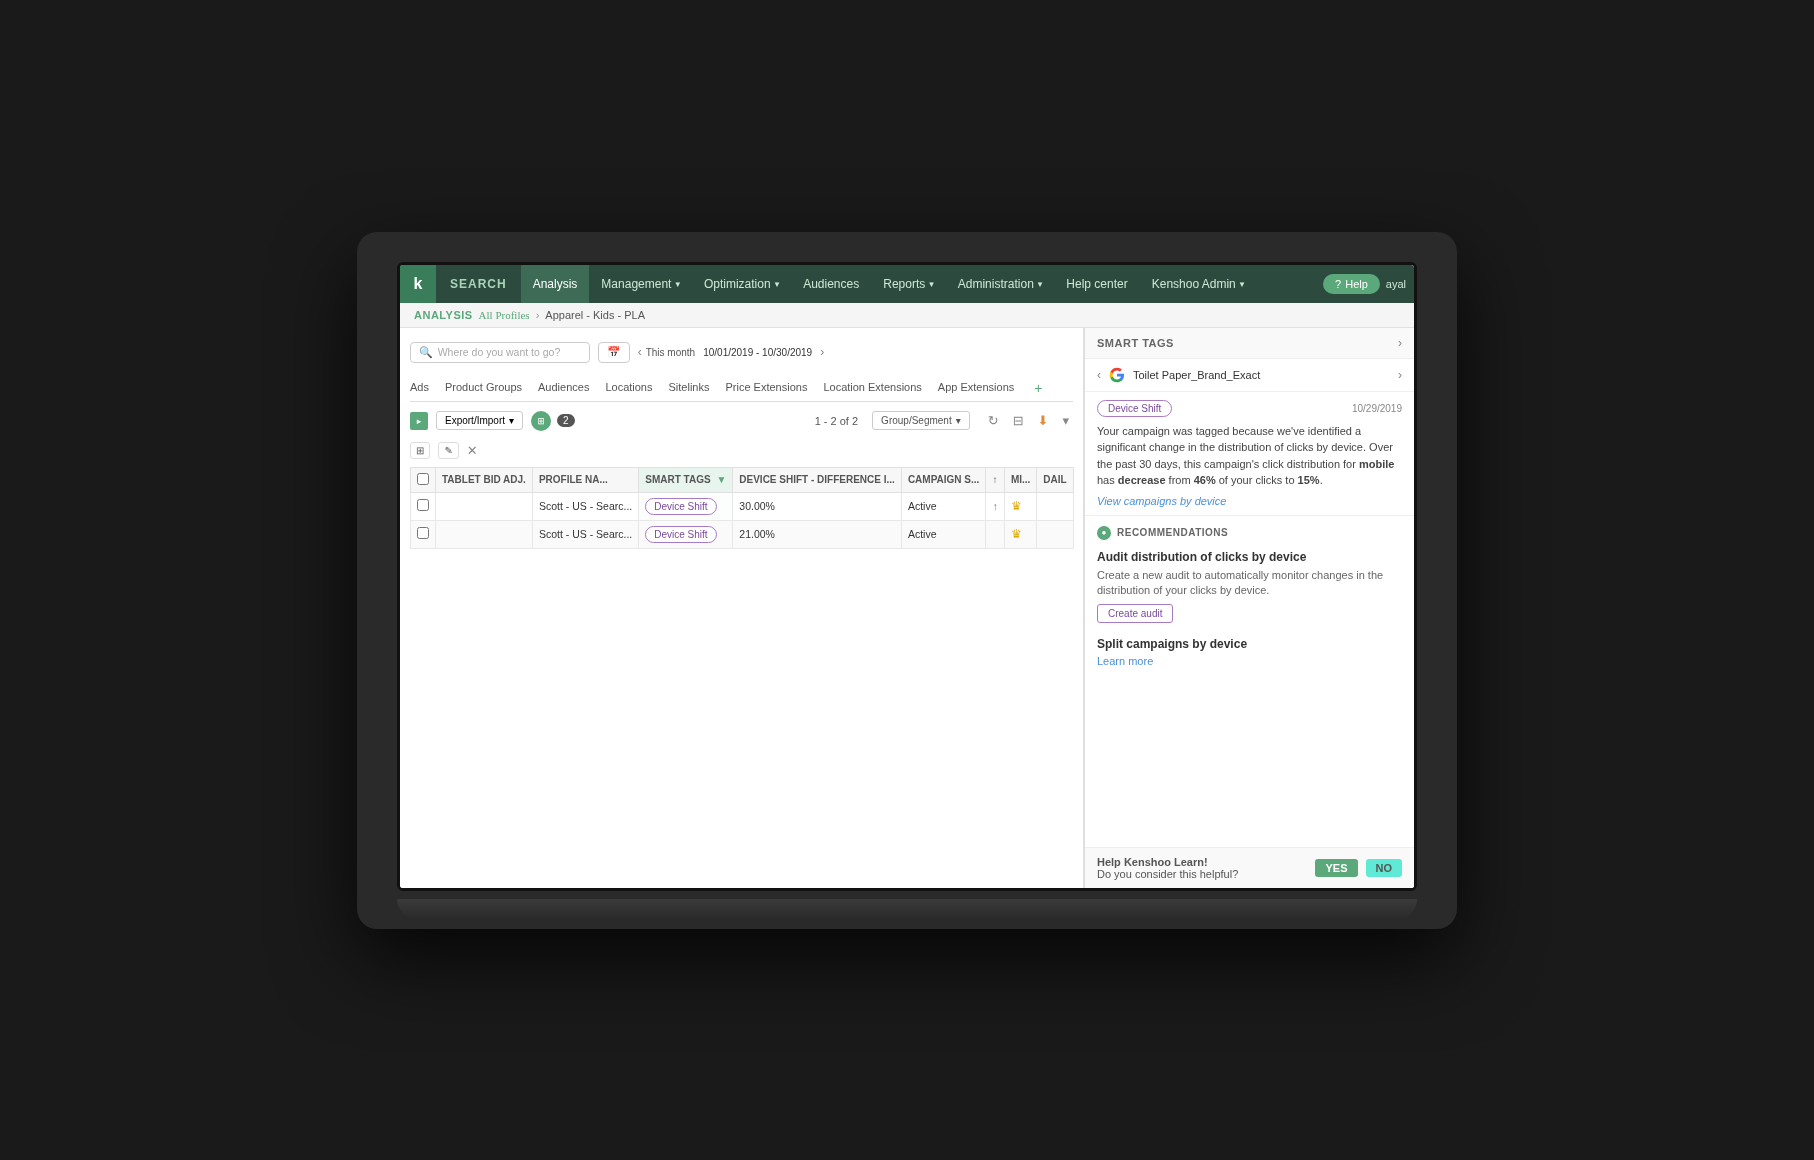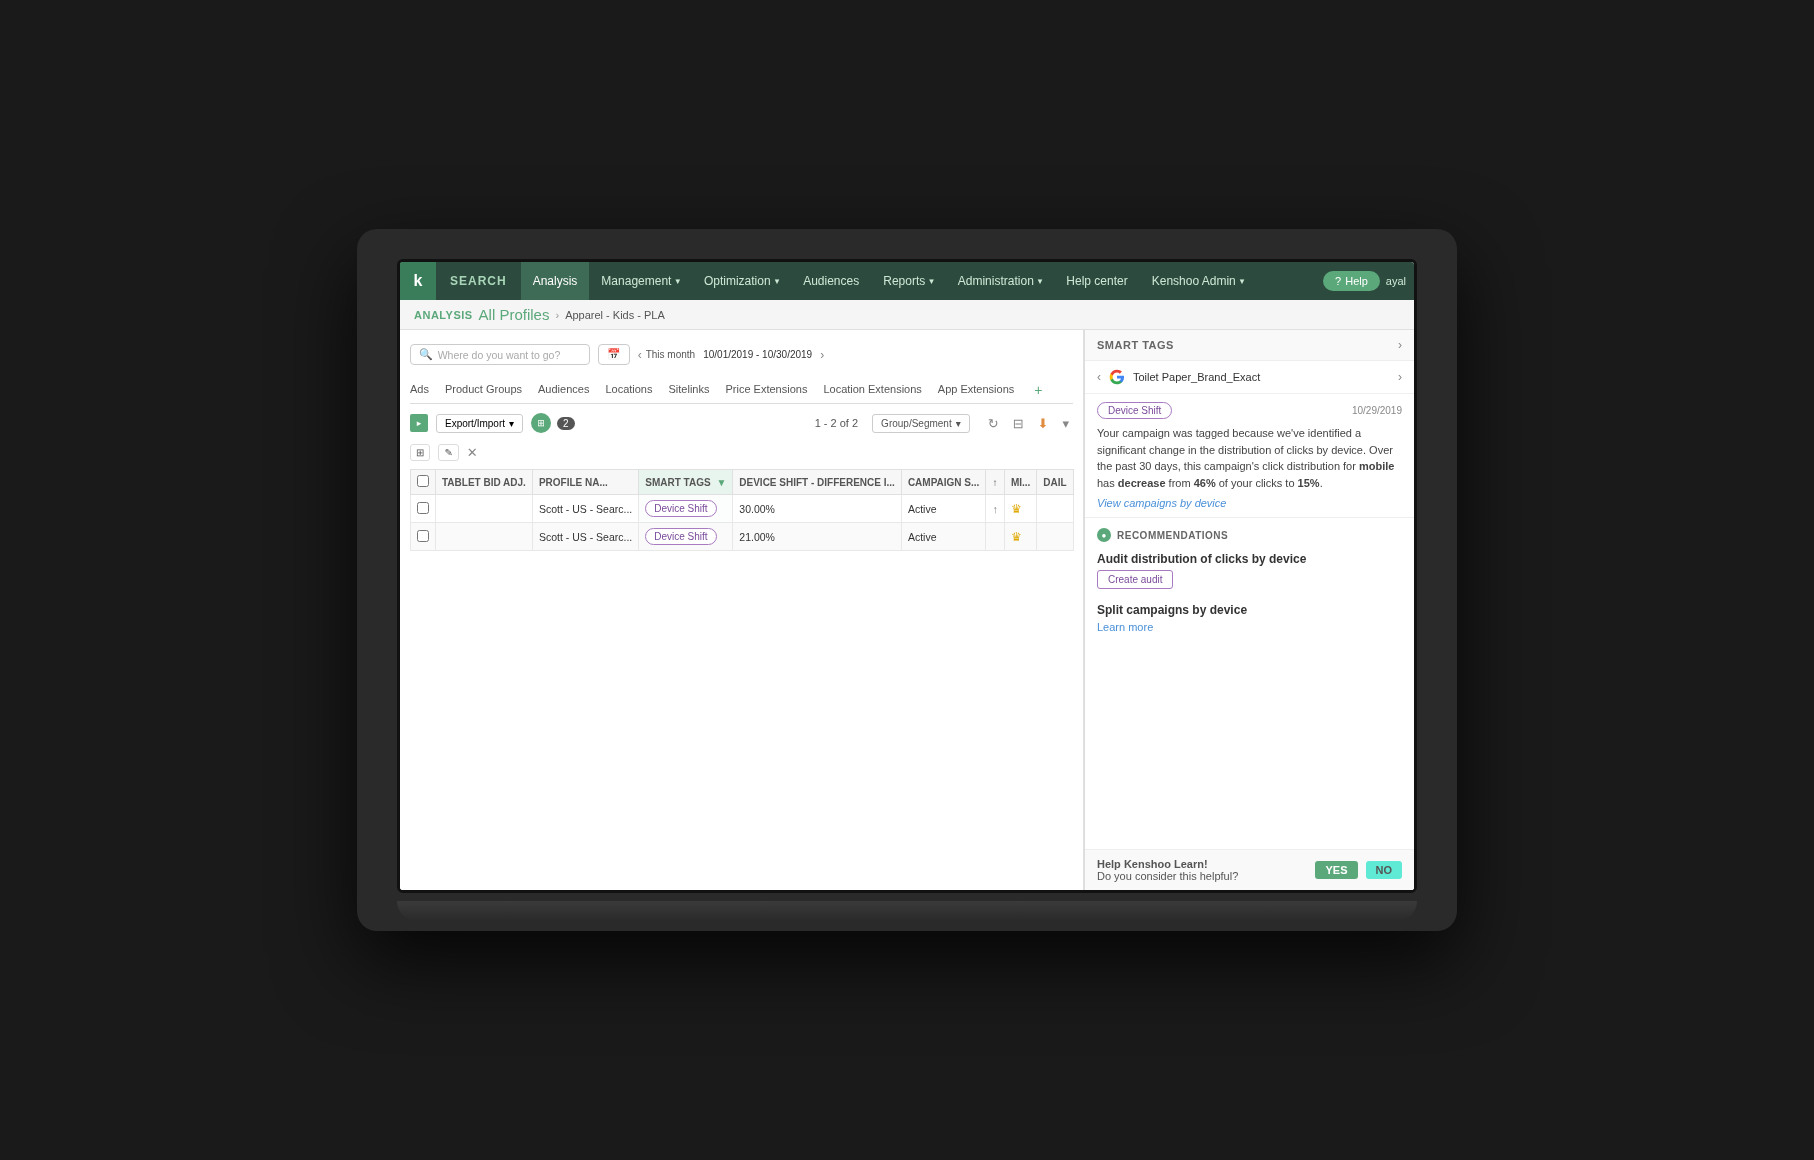--- a/index.html
+++ b/index.html
@@ -137,21 +137,22 @@
       font-size: 11px;
       letter-spacing: 0.5px;
     }
 
     .breadcrumb-sep {
       color: #999;
     }
 
     .breadcrumb-link {
       color: #5ba87a;
-      font-size: 15px;
+      font-size: 11px;
+      font-family: Liberation Serif, serif;
     }
 
     .breadcrumb-current {
       color: #555;
       font-size: 11px;
     }
 
     
     .main-area {
       display: flex;
@@ -870,20 +871,21 @@
         </div>
 
         <div class="recommendations-section">
           <div class="rec-header">
             <div class="rec-icon">●</div>
             <span class="rec-title-text">RECOMMENDATIONS</span>
           </div>
 
           <div class="rec-item">
             <div class="rec-item-title">Audit distribution of clicks by device</div>
+            <div class="rec-item-desc">Create a new audit to automatically monitor changes in the distribution of your clicks by device.</div>
             <button class="create-audit-btn">Create audit</button>
           </div>
 
           <div class="rec-item">
             <div class="rec-item-title">Split campaigns by device</div>
             <a class="learn-more-link">Learn more</a>
           </div>
         </div>
 
         <div class="helpful-footer">

